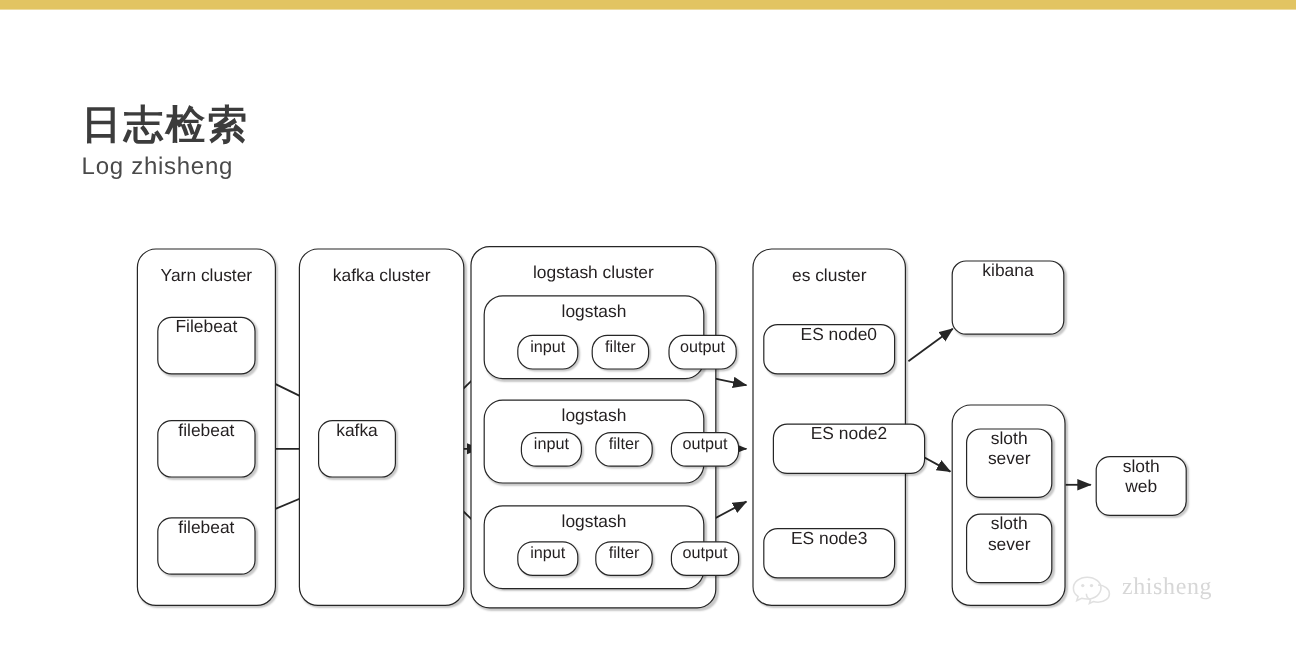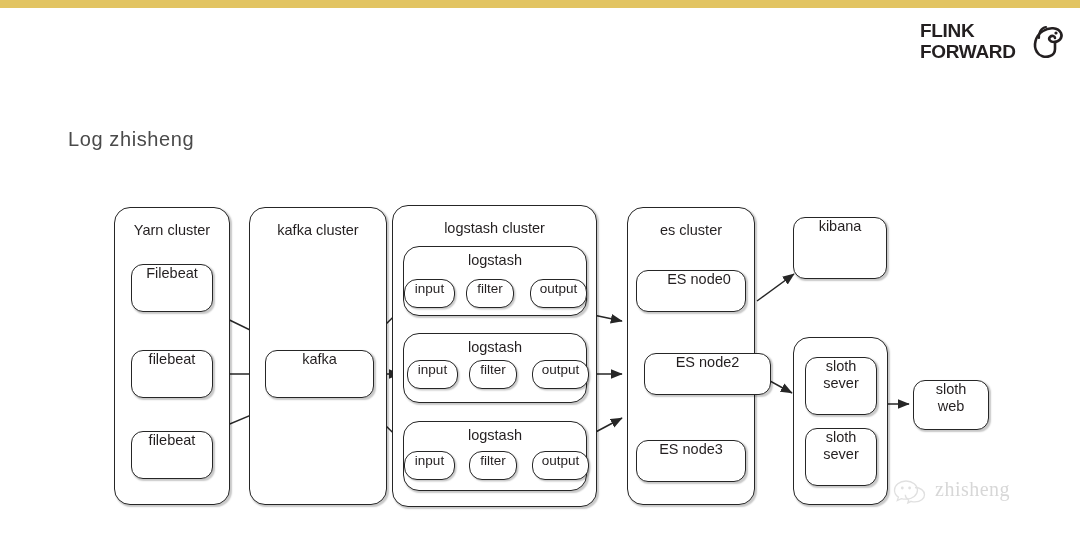--- a/index.html
+++ b/index.html
@@ -112,20 +112,21 @@
     justify-content: center;
     text-align: center;
     font-size: 14.5px;
     line-height: 17px;
     color: #231f20;
     border-radius: 12px;
   }
   .pill {
     border-radius: 13px;
     font-size: 13.5px;
+    margin-left: 27px;
   }
   svg.edges {
     position: absolute;
     left: 0;
     top: 0;
     width: 1080px;
     height: 546px;
     pointer-events: none;
   }
 
@@ -147,33 +148,22 @@
     letter-spacing: 0.5px;
   }
 </style>
 </head>
 <body>
 
 <div id="slide">
 
   <div class="top-bar"></div>
 
-  <div class="logo">
-    <div class="logo-text">
-      <div>FLINK</div>
-      <div>FORWARD</div>
-    </div>
-    <svg class="logo-squirrel" viewBox="0 0 40 44">
-      <path d="M12 34 C8 28 10 18 18 13 C24 9 33 9 36 15 C38 20 34 24 29 24 C25 24 23 21 25 19 C27 17 30 18 30 20" fill="none" stroke="#231f20" stroke-width="2.6" stroke-linecap="round"></path>
-      <path d="M12 34 C14 38 20 40 25 38 C28 37 30 34 30 31 L30 24" fill="none" stroke="#231f20" stroke-width="2.6" stroke-linecap="round"></path>
-      <path d="M14 20 C13 15 16 10 21 9" fill="none" stroke="#231f20" stroke-width="2.2" stroke-linecap="round"></path>
-      <circle cx="31" cy="15" r="1.6" fill="#231f20"></circle>
-    </svg>
-  </div>
-
+
+  <div class="title-cn">日志检索</div>
   <div class="title-en">Log zhisheng</div>
 
   <div id="diagram">
     <svg class="edges">
       <defs>
         <marker id="arrow" markerWidth="9" markerHeight="9" refX="7.5" refY="3.2" orient="auto" markerUnits="strokeWidth">
           <path d="M0,0 L8,3.2 L0,6.4 z" fill="#262626"></path>
         </marker>
       </defs>
       <g id="edge-group" fill="none" stroke="#262626" stroke-width="1.5">
@@ -205,21 +195,21 @@
       </div>
       <div class="node leaf " style="left: 131px; top: 350px; width: 82px; height: 48px;">
         <span style="white-space: pre-line;">filebeat</span>
       </div>
       <div class="node leaf " style="left: 131px; top: 431px; width: 82px; height: 48px;">
         <span style="white-space: pre-line;">filebeat</span>
       </div>
       <div class="node cluster" style="left: 249px; top: 207px; width: 138px; height: 298px; text-decoration: underline;">
         <div class="cluster-label">kafka cluster</div>
       </div>
-      <div class="node leaf " style="left: 265px; top: 350px; width: 109px; height: 48px;">
+      <div class="node leaf " style="left: 265px; top: 350px; width: 65px; height: 48px;">
         <span style="white-space: pre-line;">kafka</span>
       </div>
       <div class="node cluster" style="left: 392px; top: 205px; width: 205px; height: 302px;">
         <div class="cluster-label">logstash cluster</div>
       </div>
       <div class="node cluster" style="left: 403px; top: 246px; width: 184px; height: 70px;">
         <div class="cluster-label" style="top: 5px;">logstash</div>
       </div>
       <div class="node leaf pill" style="left: 404px; top: 279px; width: 51px; height: 29px;">
         <span style="white-space: pre-line;">input</span>

